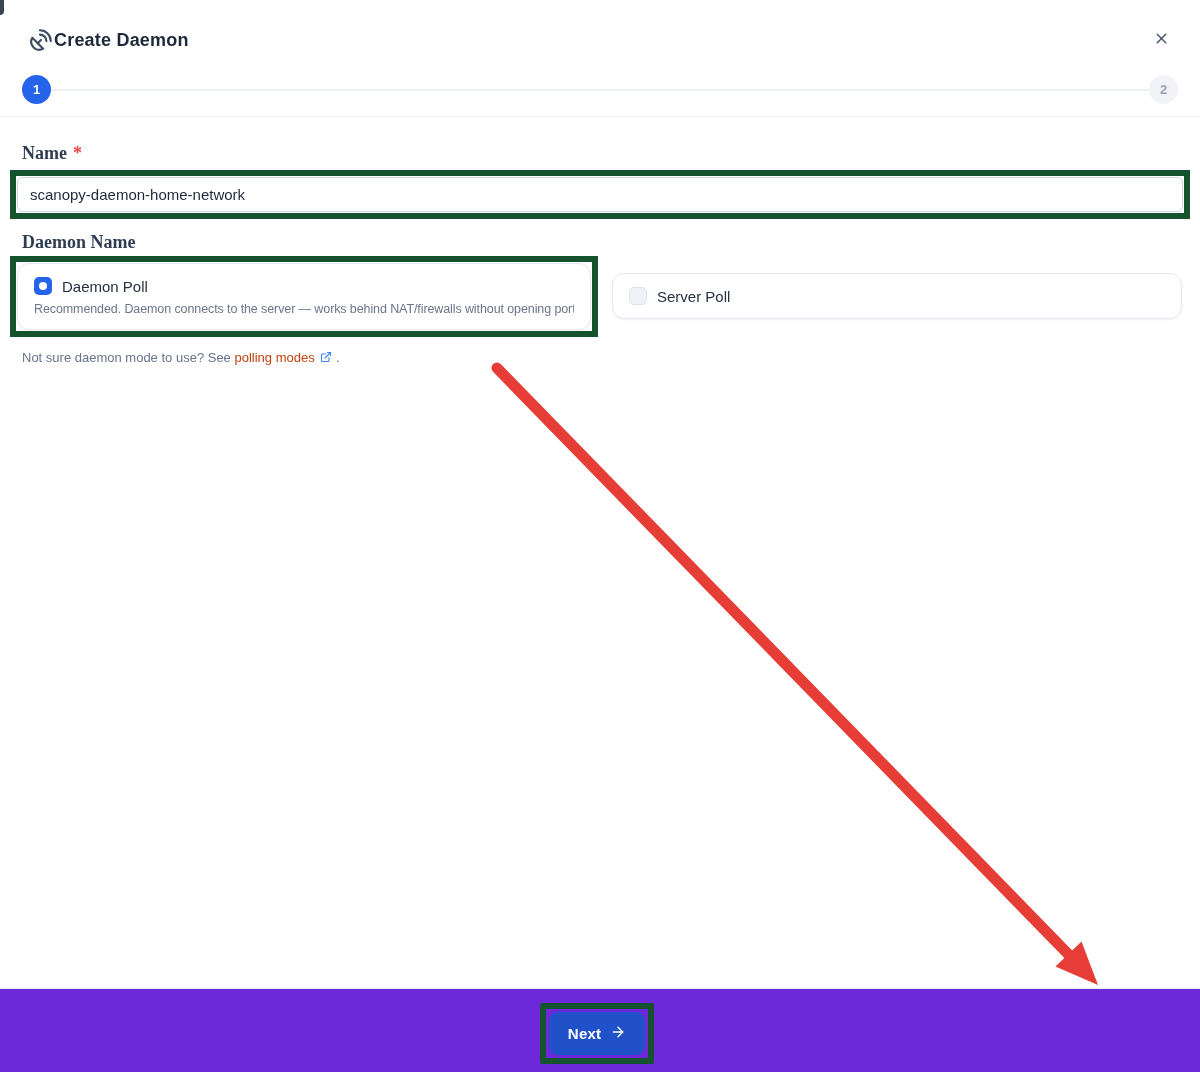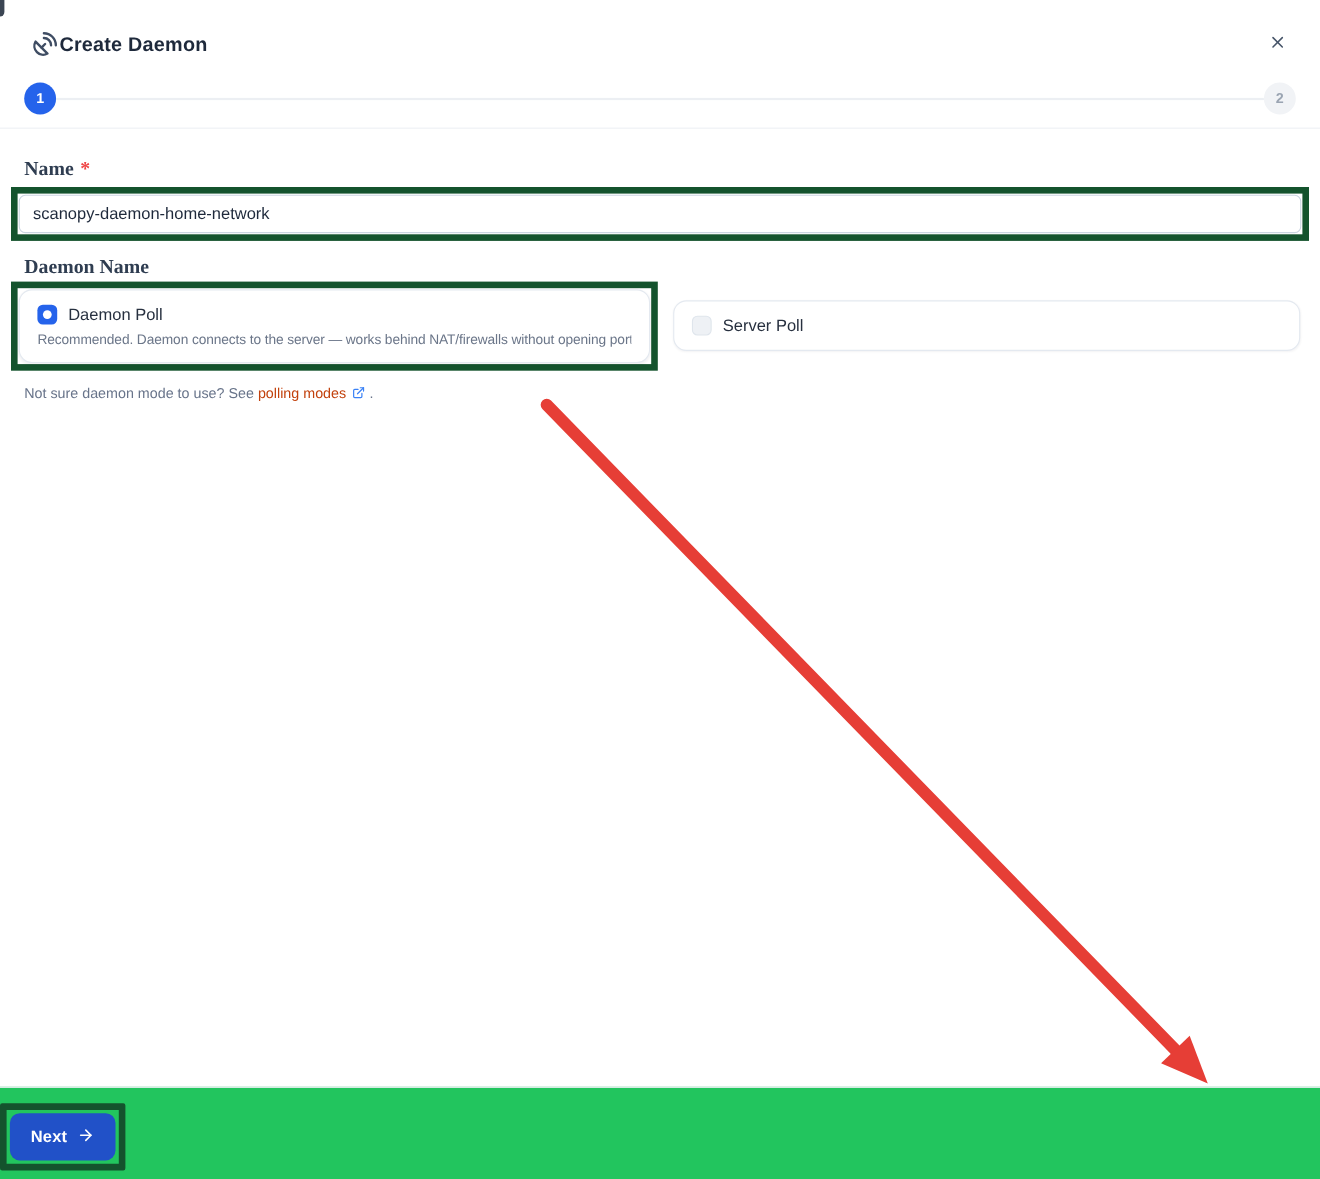--- a/index.html
+++ b/index.html
@@ -79,22 +79,22 @@
   .mode-desc{
     margin-top:7px; font-size:12.5px; color:#6b7689;
     white-space:nowrap; overflow:hidden; letter-spacing:-.1px;
   }
   .help-line{ margin:13px 0 0 12px; font-size:13px; color:#68748a; }
   .help-link{ color:#c2410c; text-decoration:none; }
   .ext-icon svg{ vertical-align:-1px; margin-left:2px; }
   
   .footer{
     position:absolute; left:0; right:0; top:988px; bottom:0;
-    border-top:1px solid #e9eef3; background:#22c55e;
-    display:flex; justify-content:flex-start; align-items:flex-start;
+    border-top:1px solid #e9eef3; background:#6d28d9;
+    display:flex; justify-content:center; align-items:flex-start;
     padding:14px 6px 0 0;
   }
   .ann-next{ padding:3px; border-radius:2px; }
   .next-btn{
     background:#2151c8; color:#ffffff; border:none; border-radius:9px;
     font-family:"Liberation Sans", sans-serif;
     font-size:15px; font-weight:700; letter-spacing:.2px;
     padding:0 18px; height:43px; min-width:96px;
     display:inline-flex; align-items:center; justify-content:center; gap:9px;
     cursor:pointer;

